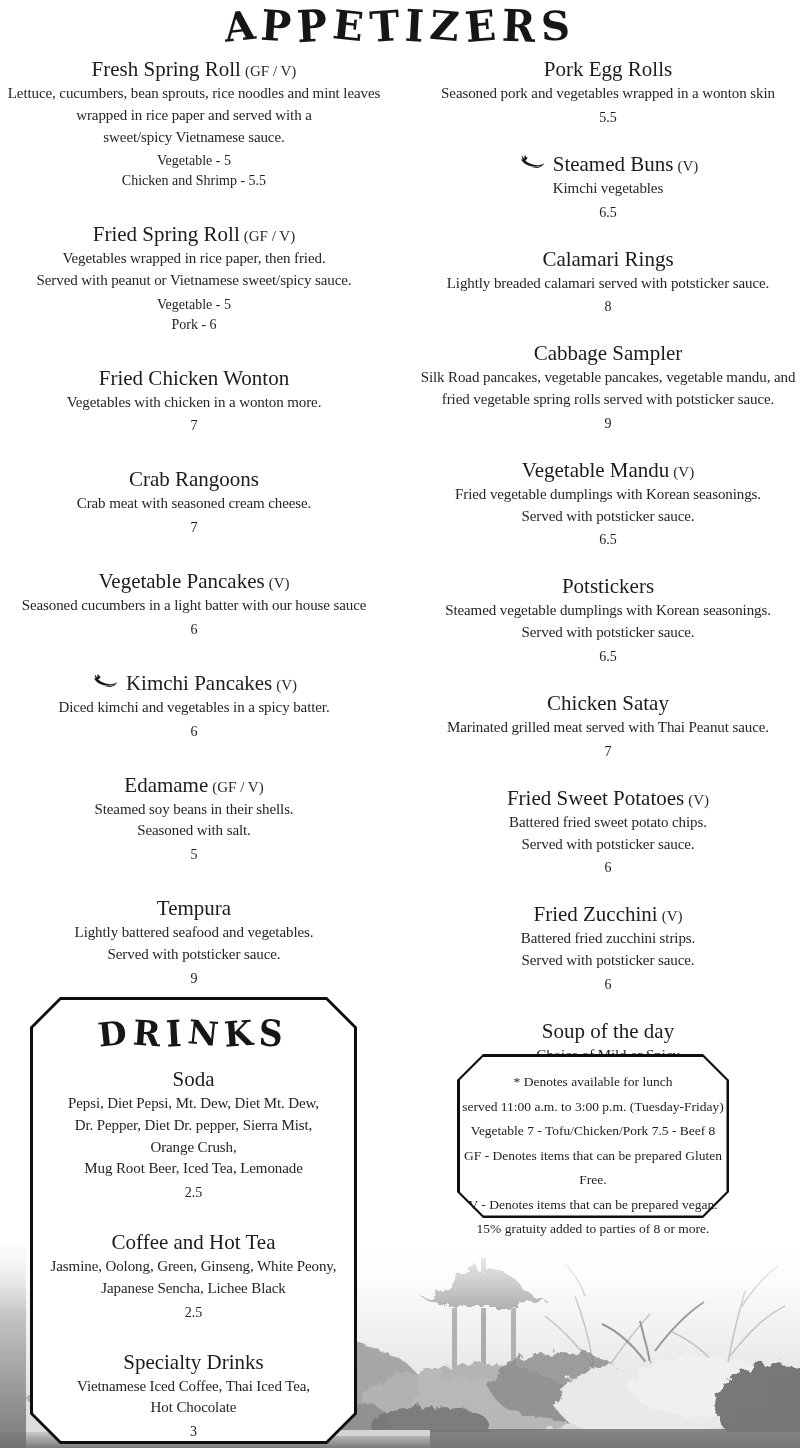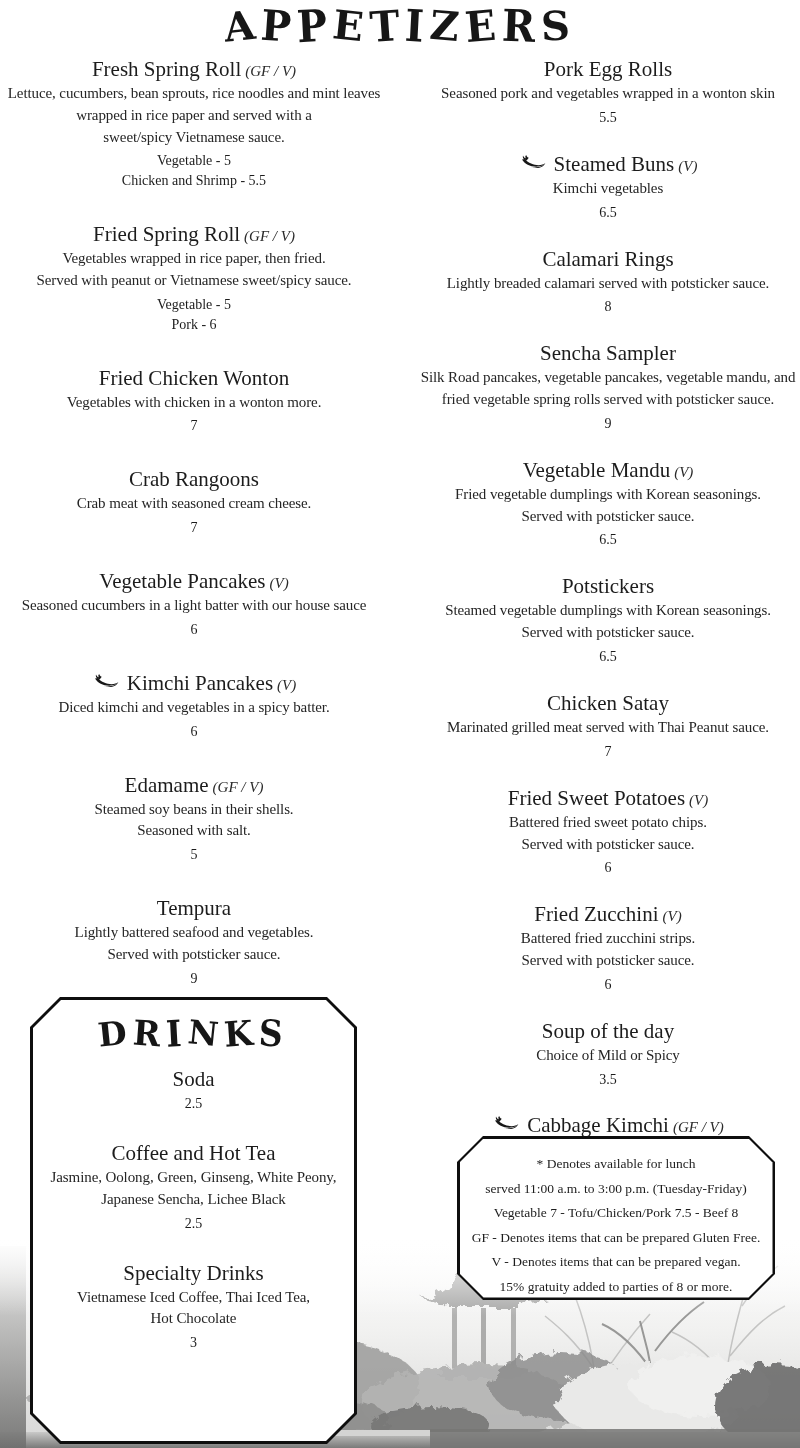--- a/index.html
+++ b/index.html
@@ -14,36 +14,36 @@
     font-weight:bold;color:#161616;letter-spacing:6px;
   }
   .page-title{position:absolute;top:2px;left:0;width:800px;text-align:center;font-size:40px;z-index:3}
   
   .col{position:absolute;top:57px;text-align:center;z-index:2}
   .col-left{left:4px;width:380px}
   .col-right{left:418px;width:380px}
   .item{margin-bottom:31px}
   .col-right .item{margin-bottom:24px}
   .iname{font-size:21px;line-height:1.15;color:#1c1c1c;white-space:nowrap}
-  .tag{font-style:italic;font-size:15px;margin-left:4px;color:#2a2a2a}
+  .tag{font-size:15px;margin-left:4px;color:#2a2a2a}
   .desc{font-size:15px;line-height:1.45;letter-spacing:-0.1px;
         white-space:pre-line;margin-top:2px;color:#252525}
   .price{font-size:14px;line-height:1.42;white-space:pre-line;margin-top:3px;color:#1c1c1c}
   .chili-wrap{display:inline-block;vertical-align:baseline;margin-right:8px;position:relative;top:-1px}
   
   .box{position:absolute;z-index:4}
   .box-border{position:absolute;inset:0;background:#0e0e0e;
     clip-path:polygon(30px 0,calc(100% - 30px) 0,100% 30px,100% calc(100% - 30px),calc(100% - 30px) 100%,30px 100%,0 calc(100% - 30px),0 30px)}
   .box-fill{position:absolute;inset:3px;background:#fff;
     clip-path:polygon(28px 0,calc(100% - 28px) 0,100% 28px,100% calc(100% - 28px),calc(100% - 28px) 100%,28px 100%,0 calc(100% - 28px),0 28px)}
   .drinks-box{left:30px;top:997px;width:327px;height:447px}
   .drinks-content{position:absolute;inset:3px;text-align:center;padding-top:14px}
   .drinks-title{font-size:33px;margin-bottom:14px}
   .drinks-content .item{margin-bottom:27px}
-  .notes-box{left:457px;top:1136px;width:318px;height:164px}
+  .notes-box{left:457px;top:1054px;width:272px;height:164px}
   .notes-box .box-border{clip-path:polygon(26px 0,calc(100% - 26px) 0,100% 26px,100% calc(100% - 26px),calc(100% - 26px) 100%,26px 100%,0 calc(100% - 26px),0 26px)}
   .notes-box .box-fill{inset:2.5px;clip-path:polygon(24px 0,calc(100% - 24px) 0,100% 24px,100% calc(100% - 24px),calc(100% - 24px) 100%,24px 100%,0 calc(100% - 24px),0 24px)}
   .notes-content{position:absolute;inset:3px;text-align:center;padding-top:13px;
     font-size:13.5px;line-height:1.82;white-space:pre-line;color:#1d1d1d}
   
   .photo{position:absolute;left:0;top:1236px;width:800px;height:212px;z-index:1}
 </style>
 </head>
 <body>
 
@@ -117,21 +117,21 @@
           </svg></span><span>Steamed Buns</span><span class="tag">(V)</span></div>
     <div class="desc">Kimchi vegetables</div>
     <div class="price">6.5</div>
   </div>
   <div class="item">
     <div class="iname"><span>Calamari Rings</span></div>
     <div class="desc">Lightly breaded calamari served with potsticker sauce.</div>
     <div class="price">8</div>
   </div>
   <div class="item">
-    <div class="iname"><span>Sencha Sampler</span></div>
+    <div class="iname"><span>Cabbage Sampler</span></div>
     <div class="desc">Silk Road pancakes, vegetable pancakes, vegetable mandu, and
 fried vegetable spring rolls served with potsticker sauce.</div>
     <div class="price">9</div>
   </div>
   <div class="item">
     <div class="iname"><span>Vegetable Mandu</span><span class="tag">(V)</span></div>
     <div class="desc">Fried vegetable dumplings with Korean seasonings.
 Served with potsticker sauce.</div>
     <div class="price">6.5</div>
   </div>
@@ -243,20 +243,24 @@
   </svg>
 </div>
 
 <div class="box drinks-box">
   <div class="box-border"></div>
   <div class="box-fill"></div>
   <div class="drinks-content">
     <div class="drinks-title brush"><span style="display:inline-block;transform:rotate(-6deg) scaleY(1)">D</span><span style="display:inline-block;transform:rotate(4deg) scaleY(1.05)">R</span><span style="display:inline-block;transform:rotate(-3deg) scaleY(1.1)">I</span><span style="display:inline-block;transform:rotate(6deg) scaleY(1)">N</span><span style="display:inline-block;transform:rotate(-4deg) scaleY(1.05)">K</span><span style="display:inline-block;transform:rotate(3deg) scaleY(1.1)">S</span></div>
     <div class="item">
       <div class="iname"><span>Soda</span></div>
+      <div class="desc">Pepsi, Diet Pepsi, Mt. Dew, Diet Mt. Dew,
+Dr. Pepper, Diet Dr. pepper, Sierra Mist,
+Orange Crush,
+Mug Root Beer, Iced Tea, Lemonade</div>
       <div class="price">2.5</div>
     </div>
     <div class="item">
       <div class="iname"><span>Coffee and Hot Tea</span></div>
       <div class="desc">Jasmine, Oolong, Green, Ginseng, White Peony,
 Japanese Sencha, Lichee Black</div>
       <div class="price">2.5</div>
     </div>
     <div class="item">
       <div class="iname"><span>Specialty Drinks</span></div>

